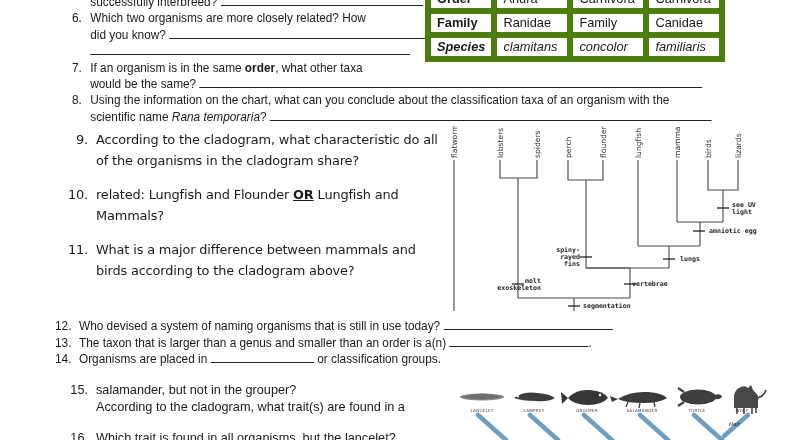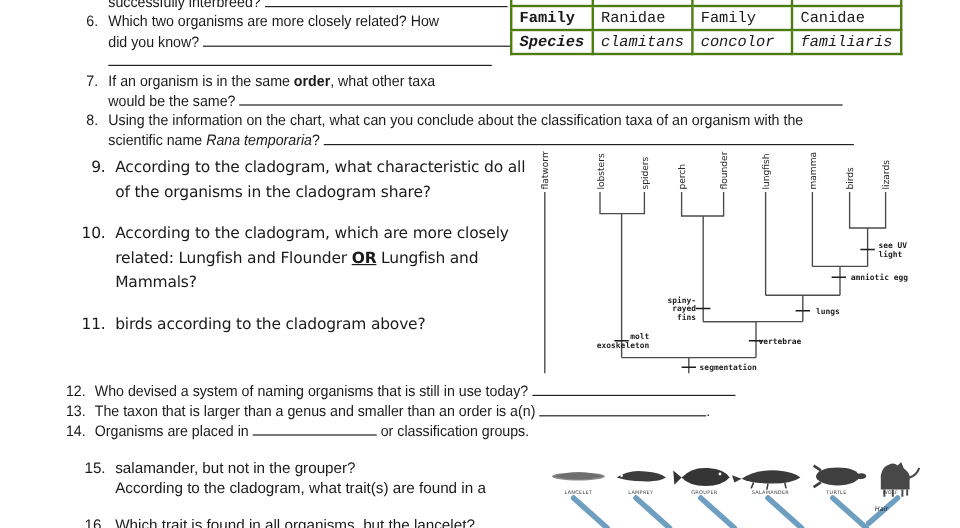--- a/index.html
+++ b/index.html
@@ -32,25 +32,24 @@
   #secA .qnum { width:96px; padding-right:9px; }
 
   
   #taxTable {
     position:absolute; left:425px; top:-16px;
     border-collapse:collapse;
     font-size:12.8px;
     background:#fff;
   }
   #taxTable td {
-    border:2px solid #4d7c0f;
+    border:6px solid #4d7c0f;
     padding:1px 6px 2px 6px;
     height:16px;
     white-space:nowrap;
-    font-family:Liberation Mono, monospace;
   }
   #taxTable td.rank { font-weight:bold; width:64px; }
   #taxTable td.val  { width:76px; }
   #taxTable tr.ital td.val { font-style:italic; }
 
   
   #secB {
     position:absolute; left:62px; top:130px; width:380px;
     font-size:12.9px; line-height:20.5px;
     font-family:"DejaVu Sans", sans-serif;
@@ -165,28 +164,28 @@
       <div class="q">
         <div class="qnum">9.</div>
         <div class="qtext">
           <div><span>According to the cladogram, what characteristic do all</span></div>
           <div><span>of the organisms in the cladogram share?</span></div>
         </div>
       </div>
       <div class="q">
         <div class="qnum">10.</div>
         <div class="qtext">
-          <div><span>According to the cladogram, which are more closely</span></div>
           <div><span>related: Lungfish and Flounder </span><span class="uline">OR</span><span> Lungfish and</span></div>
           <div><span>Mammals?</span></div>
         </div>
       </div>
       <div class="q">
         <div class="qnum">11.</div>
         <div class="qtext">
+          <div><span>What is a major difference between mammals and</span></div>
           <div><span>birds according to the cladogram above?</span></div>
         </div>
       </div>
     </div>
 </div>
 
 <div id="clado">
   <svg width="366" height="185" viewBox="0 0 366 185">
     <g stroke="#4b4b4b" stroke-width="1.15" fill="none">
 

